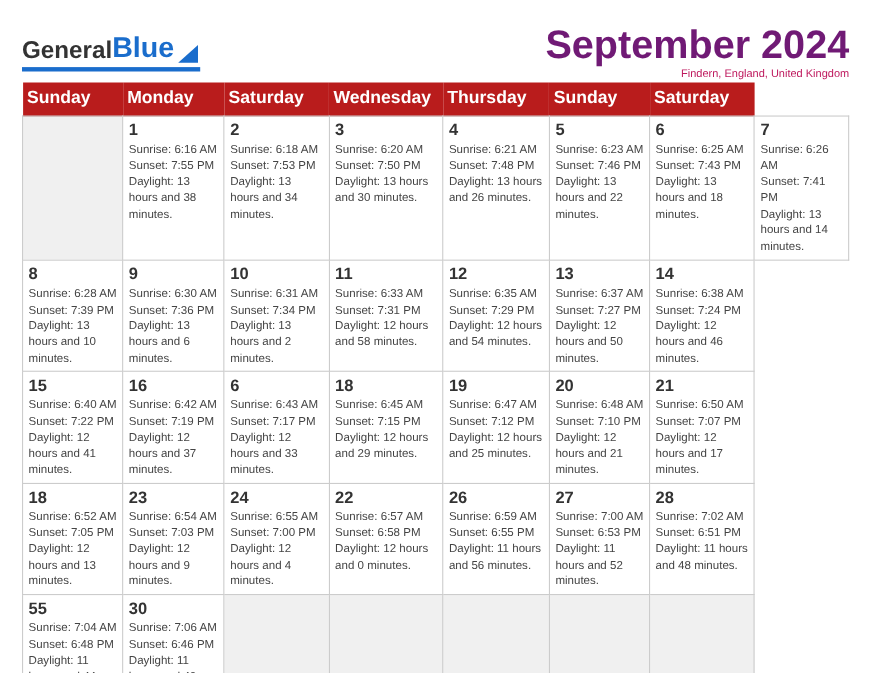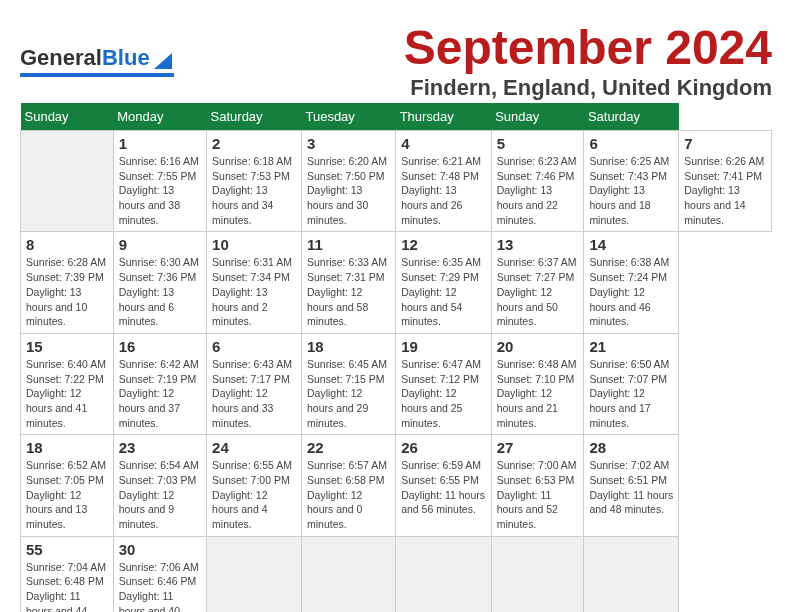--- a/index.html
+++ b/index.html
@@ -18,41 +18,40 @@
     }
     .logo {
       display: flex;
       flex-direction: column;
       align-items: flex-start;
     }
     .title-section {
       text-align: right;
     }
     .month-title {
-      font-size: 48px;
+      font-size: 36px;
       font-weight: bold;
-      color: #b91c1c;
+      color: #701a75;
     }
     .location-title {
-      font-size: 22px;
-      color: #404040;
-      font-weight: bold;
+      font-size: 10px;
+      color: #be185d;
     }
     table {
       width: 100%;
       border-collapse: collapse;
       font-size: 11px;
     }
     th {
-      background: #15803d;
+      background: #b91c1c;
       color: #fff;
       padding: 6px 4px;
       text-align: left;
-      font-size: 13px;
-      font-weight: normal;
+      font-size: 16px;
+      font-weight: bold;
     }
     td {
       border: 1px solid #ccc;
       vertical-align: top;
       padding: 4px 5px;
       width: 108px;
       min-height: 80px;
       background: #fff;
     }
     td.empty {
@@ -74,40 +73,40 @@
       min-height: 60px;
     }
   </style>
 </head>
 <body>
 
 <div class="header-section">
   <div class="logo">
     <div style="display:flex; align-items:flex-end;">
       <span style="font-size:22px; font-weight:bold; color:#333;">General</span>
-      <span style="font-size:22px; font-weight:bold; color:#1a6dcc; margin-right:2px;">Blue</span>
+      <span style="font-size:26px; font-weight:bold; color:#1a6dcc; margin-right:2px;">Blue</span>
       <svg width="22" height="22" viewBox="0 0 22 22">
         <polygon points="2,20 20,4 20,20" fill="#1a6dcc"></polygon>
       </svg>
     </div>
     <div style="height:4px; background:#1a6dcc; width:100%; margin-top:2px;"></div>
   </div>
   <div class="title-section">
     <div class="month-title">September 2024</div>
     <div class="location-title">Findern, England, United Kingdom</div>
   </div>
 </div>
 
 <table>
   <thead>
     <tr>
     <th>Sunday</th>
         <th>Monday</th>
         <th>Saturday</th>
-        <th>Tuesday</th>
+        <th>Wednesday</th>
         <th>Thursday</th>
         <th>Sunday</th>
         <th>Saturday</th>
       </tr>
   </thead>
   <tbody id="calendar-body">
   <tr>
         <td class="empty"></td>
         <td>
           <span class="day-num">1</span>

